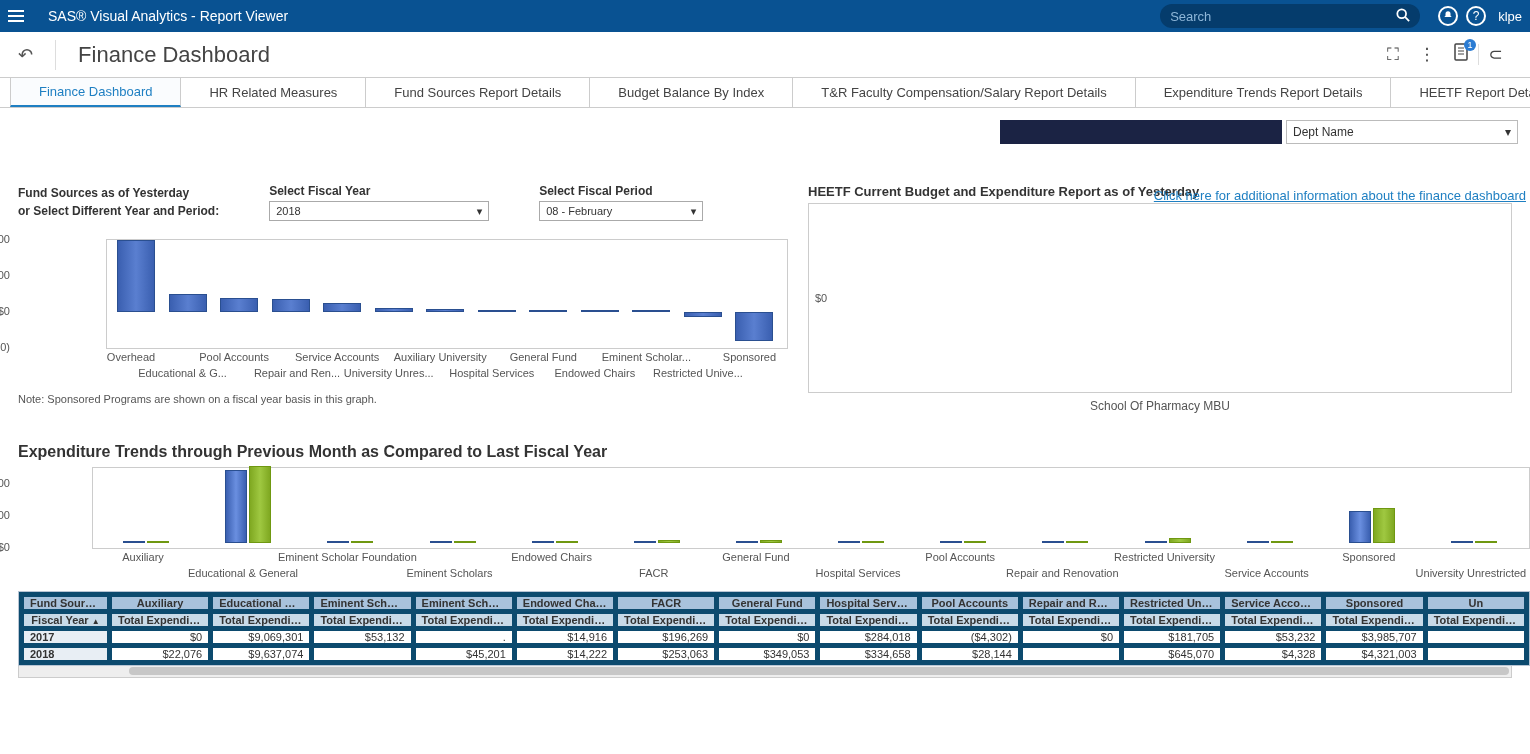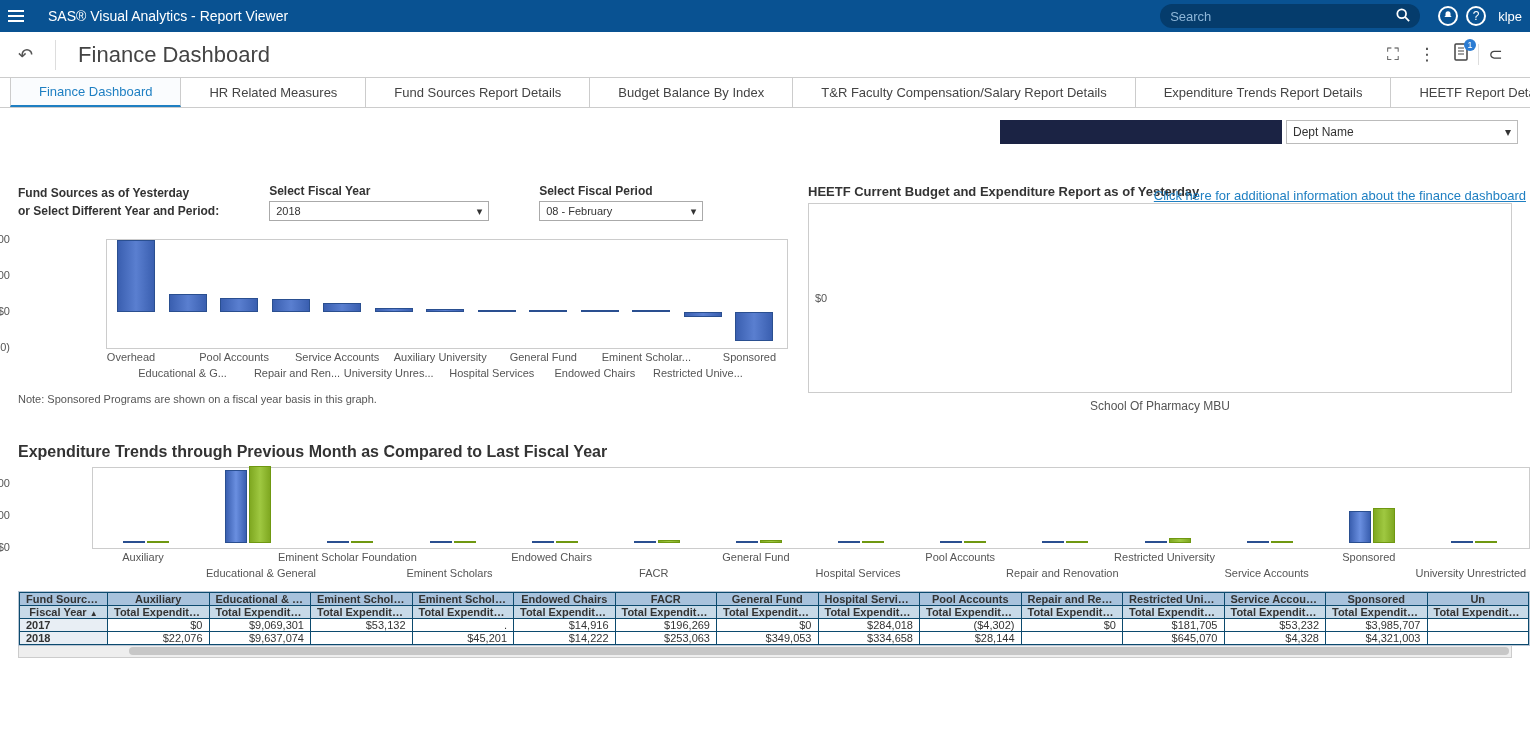--- a/index.html
+++ b/index.html
@@ -76,21 +76,21 @@
   .y-axis2 { position:absolute; left:-74px; top:0; bottom:0; width:70px;}
   .bars2 { position:absolute; left:2px; right:2px; top:0; bottom:0;}
   .gbar { position:absolute; bottom:2px;}
   .gbar .f1 { display:inline-block; background: linear-gradient(90deg,#3a5fb0,#6a8fe0,#3a5fb0); border:1px solid #2a4f90;}
   .gbar .f2 { display:inline-block; background: linear-gradient(90deg,#7fa821,#9fc841,#7fa821); border:1px solid #6f9811; margin-left:2px;}
   .x2 { position:absolute; top:84px; left:74px; width:1438px;}
 
   
   .tbl { margin-top: 42px; border:1px solid #b8c5d4; width: 1512px; }
   .tbl table { border-collapse: collapse; width: 100%; table-layout: fixed;}
-  .tbl th, .tbl td { border:1px solid #0c4a6e; font-size:11px; padding: 0 6px; overflow:hidden; white-space:nowrap; text-overflow:ellipsis;}
+  .tbl th, .tbl td { border:5px solid #0c4a6e; font-size:11px; padding: 0 6px; overflow:hidden; white-space:nowrap; text-overflow:ellipsis;}
   .tbl thead tr:first-child th { background: #a8c2dc; font-weight:bold; text-align:center;}
   .tbl thead tr:nth-child(2) th { background: #c8dae8; font-weight:bold; text-align:center;}
   .tbl tbody td:first-child, .tbl thead th:first-child { background:#e8eef4; font-weight:bold; text-align:left;}
   .tbl tbody td { text-align:right;}
   .tiny-tri { font-size:8px; vertical-align:middle;}
   .hscroll { height:12px; background:#eee; border:1px solid #ccc; border-top:none; position:relative;}
   .hscroll .thumb { position:absolute; left:110px; top:1px; height:8px; width:1380px; background:#c7c7c7; border-radius:4px;}
 </style>
 </head>
 <body>
@@ -282,21 +282,21 @@
             <div class="gbar" style="left: 845.214px;"><span class="f1" style="width: 22px; height: 1px;"></span><span class="f2" style="width: 22px; height: 1px;"></span></div>
             <div class="gbar" style="left: 947.357px;"><span class="f1" style="width: 22px; height: 1px;"></span><span class="f2" style="width: 22px; height: 2px;"></span></div>
             <div class="gbar" style="left: 1049.5px;"><span class="f1" style="width: 22px; height: 1.45364px;"></span><span class="f2" style="width: 22px; height: 5.16056px;"></span></div>
             <div class="gbar" style="left: 1151.64px;"><span class="f1" style="width: 22px; height: 1px;"></span><span class="f2" style="width: 22px; height: 1px;"></span></div>
             <div class="gbar" style="left: 1253.79px;"><span class="f1" style="width: 22px; height: 31.8857px;"></span><span class="f2" style="width: 22px; height: 34.568px;"></span></div>
             <div class="gbar" style="left: 1355.93px;"><span class="f1" style="width: 22px; height: 1px;"></span><span class="f2" style="width: 22px; height: 1px;"></span></div>
           </div>
       </div>
       <div class="x2" id="c2x">
           <div class="x-lab" style="left: 51.0714px;">Auxiliary</div>
-          <div class="x-lab row2" style="left: 169px;">Educational &amp; General</div>
+          <div class="x-lab row2" style="left: 151px;">Educational &amp; General</div>
           <div class="x-lab" style="left: 255.357px;">Eminent Scholar Foundation</div>
           <div class="x-lab row2" style="left: 357.5px;">Eminent Scholars</div>
           <div class="x-lab" style="left: 459.643px;">Endowed Chairs</div>
           <div class="x-lab row2" style="left: 561.786px;">FACR</div>
           <div class="x-lab" style="left: 663.929px;">General Fund</div>
           <div class="x-lab row2" style="left: 766.071px;">Hospital Services</div>
           <div class="x-lab" style="left: 868.214px;">Pool Accounts</div>
           <div class="x-lab row2" style="left: 970.357px;">Repair and Renovation</div>
           <div class="x-lab" style="left: 1072.5px;">Restricted University</div>
           <div class="x-lab row2" style="left: 1174.64px;">Service Accounts</div>

